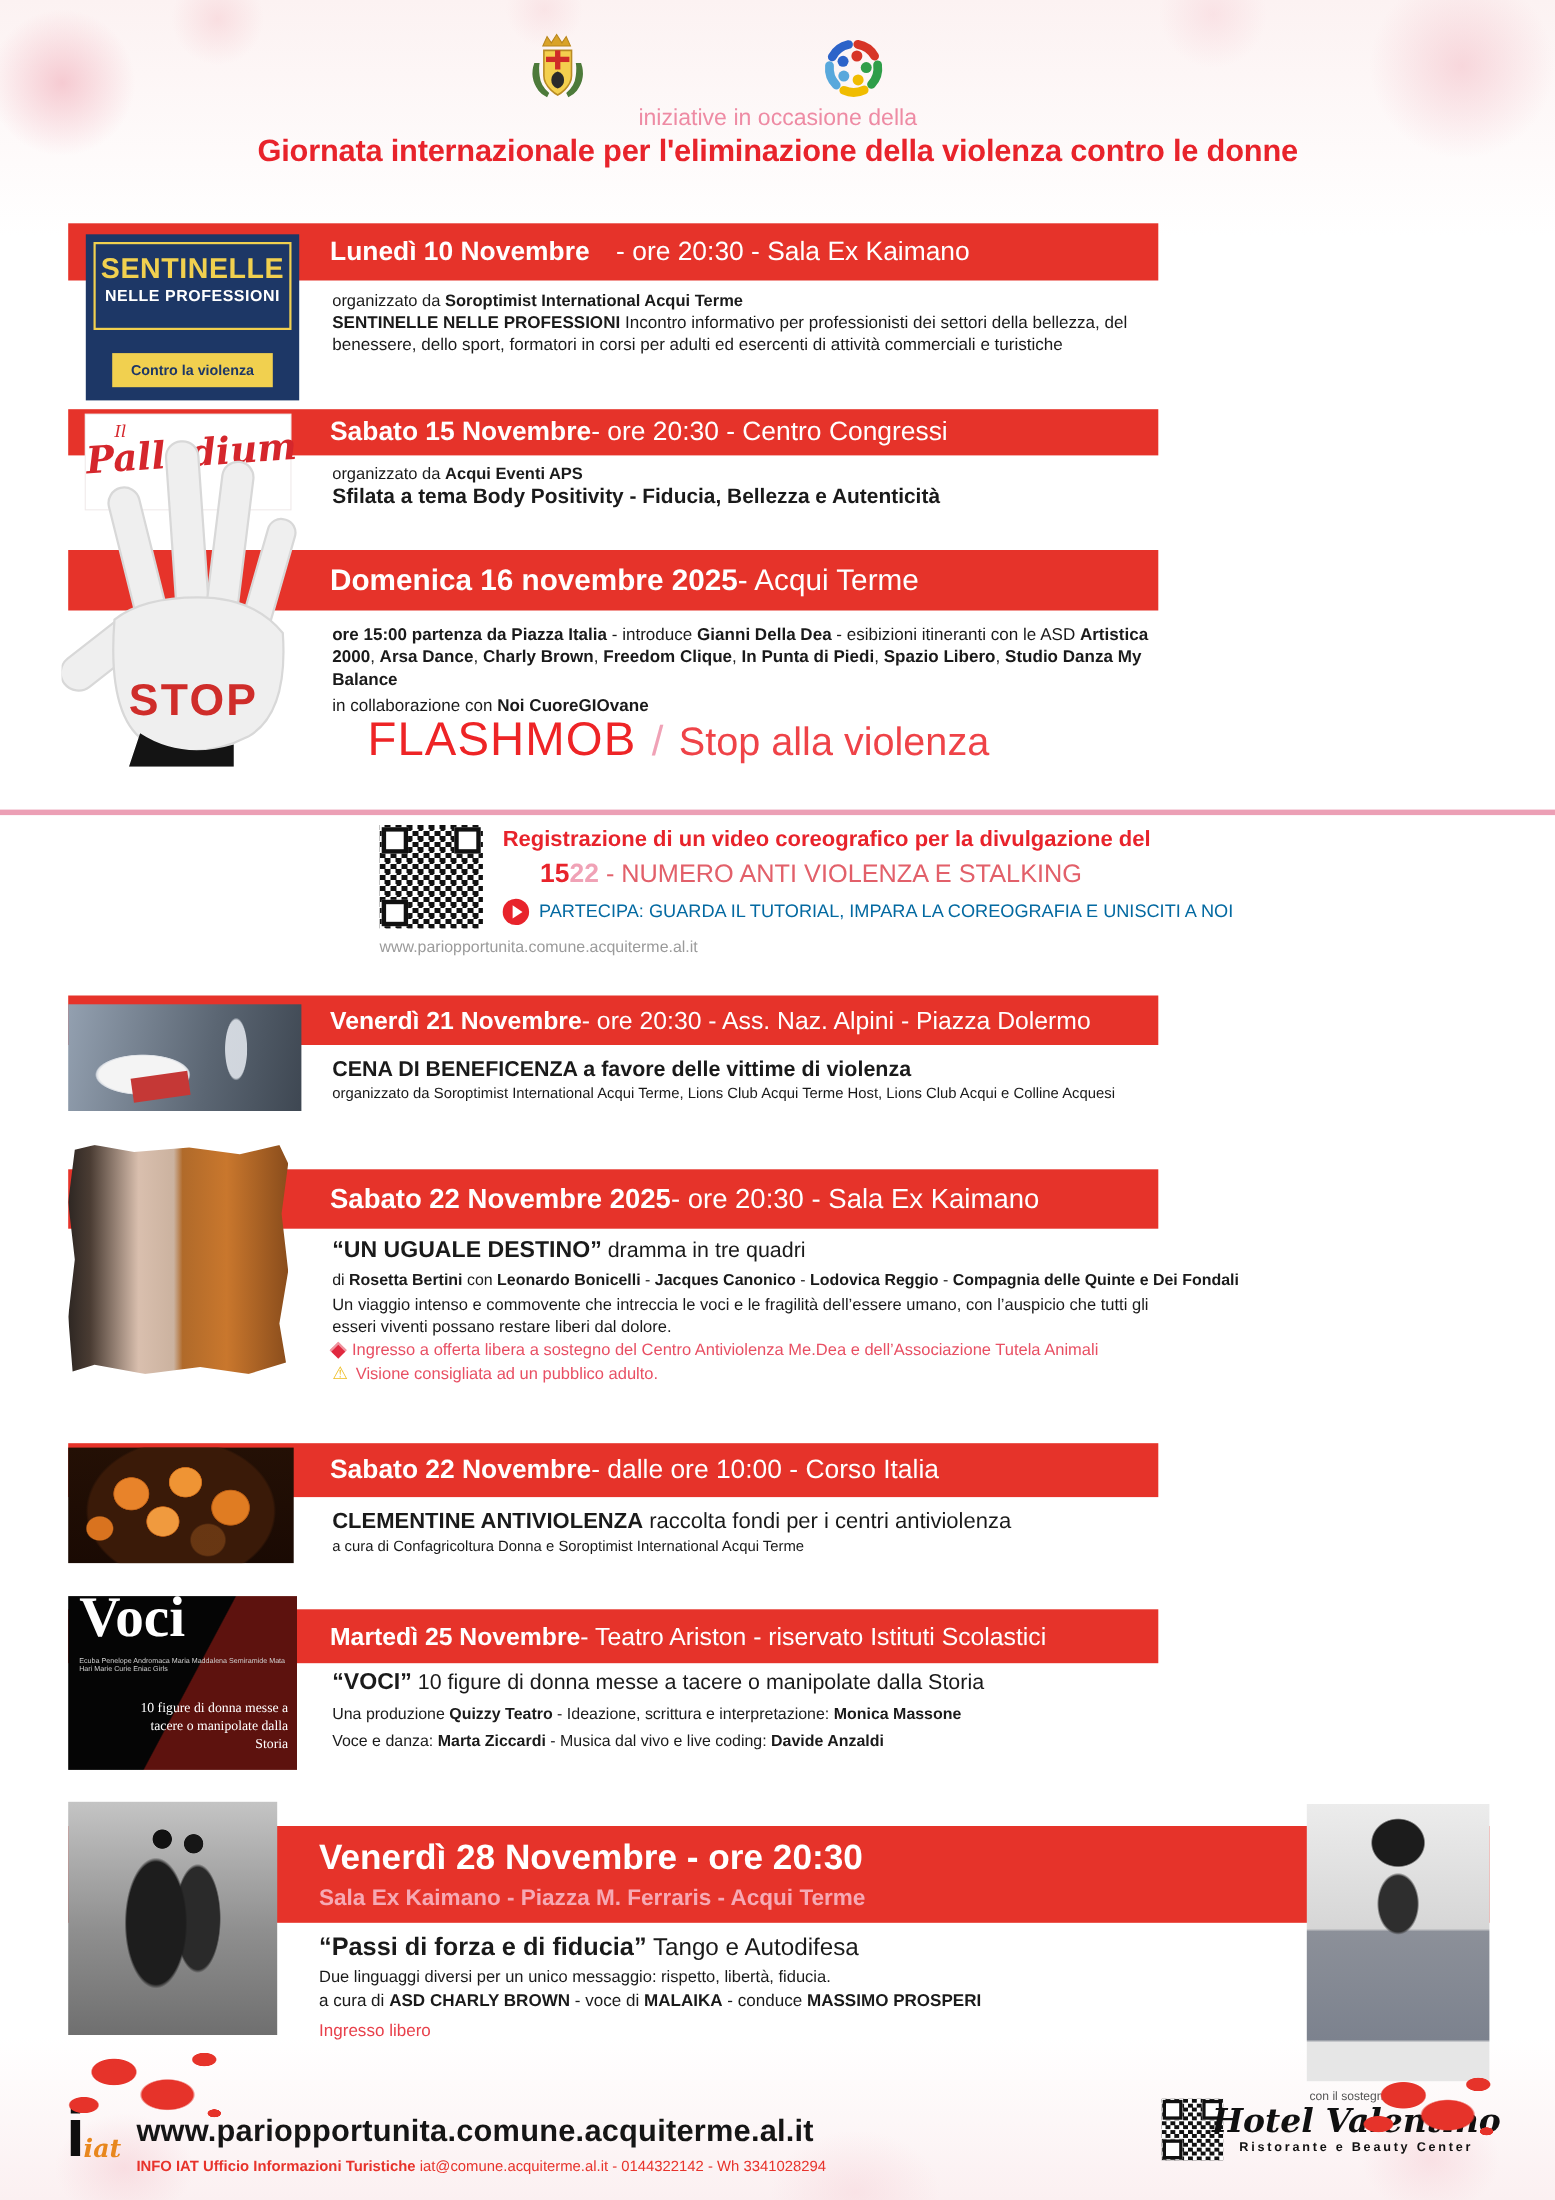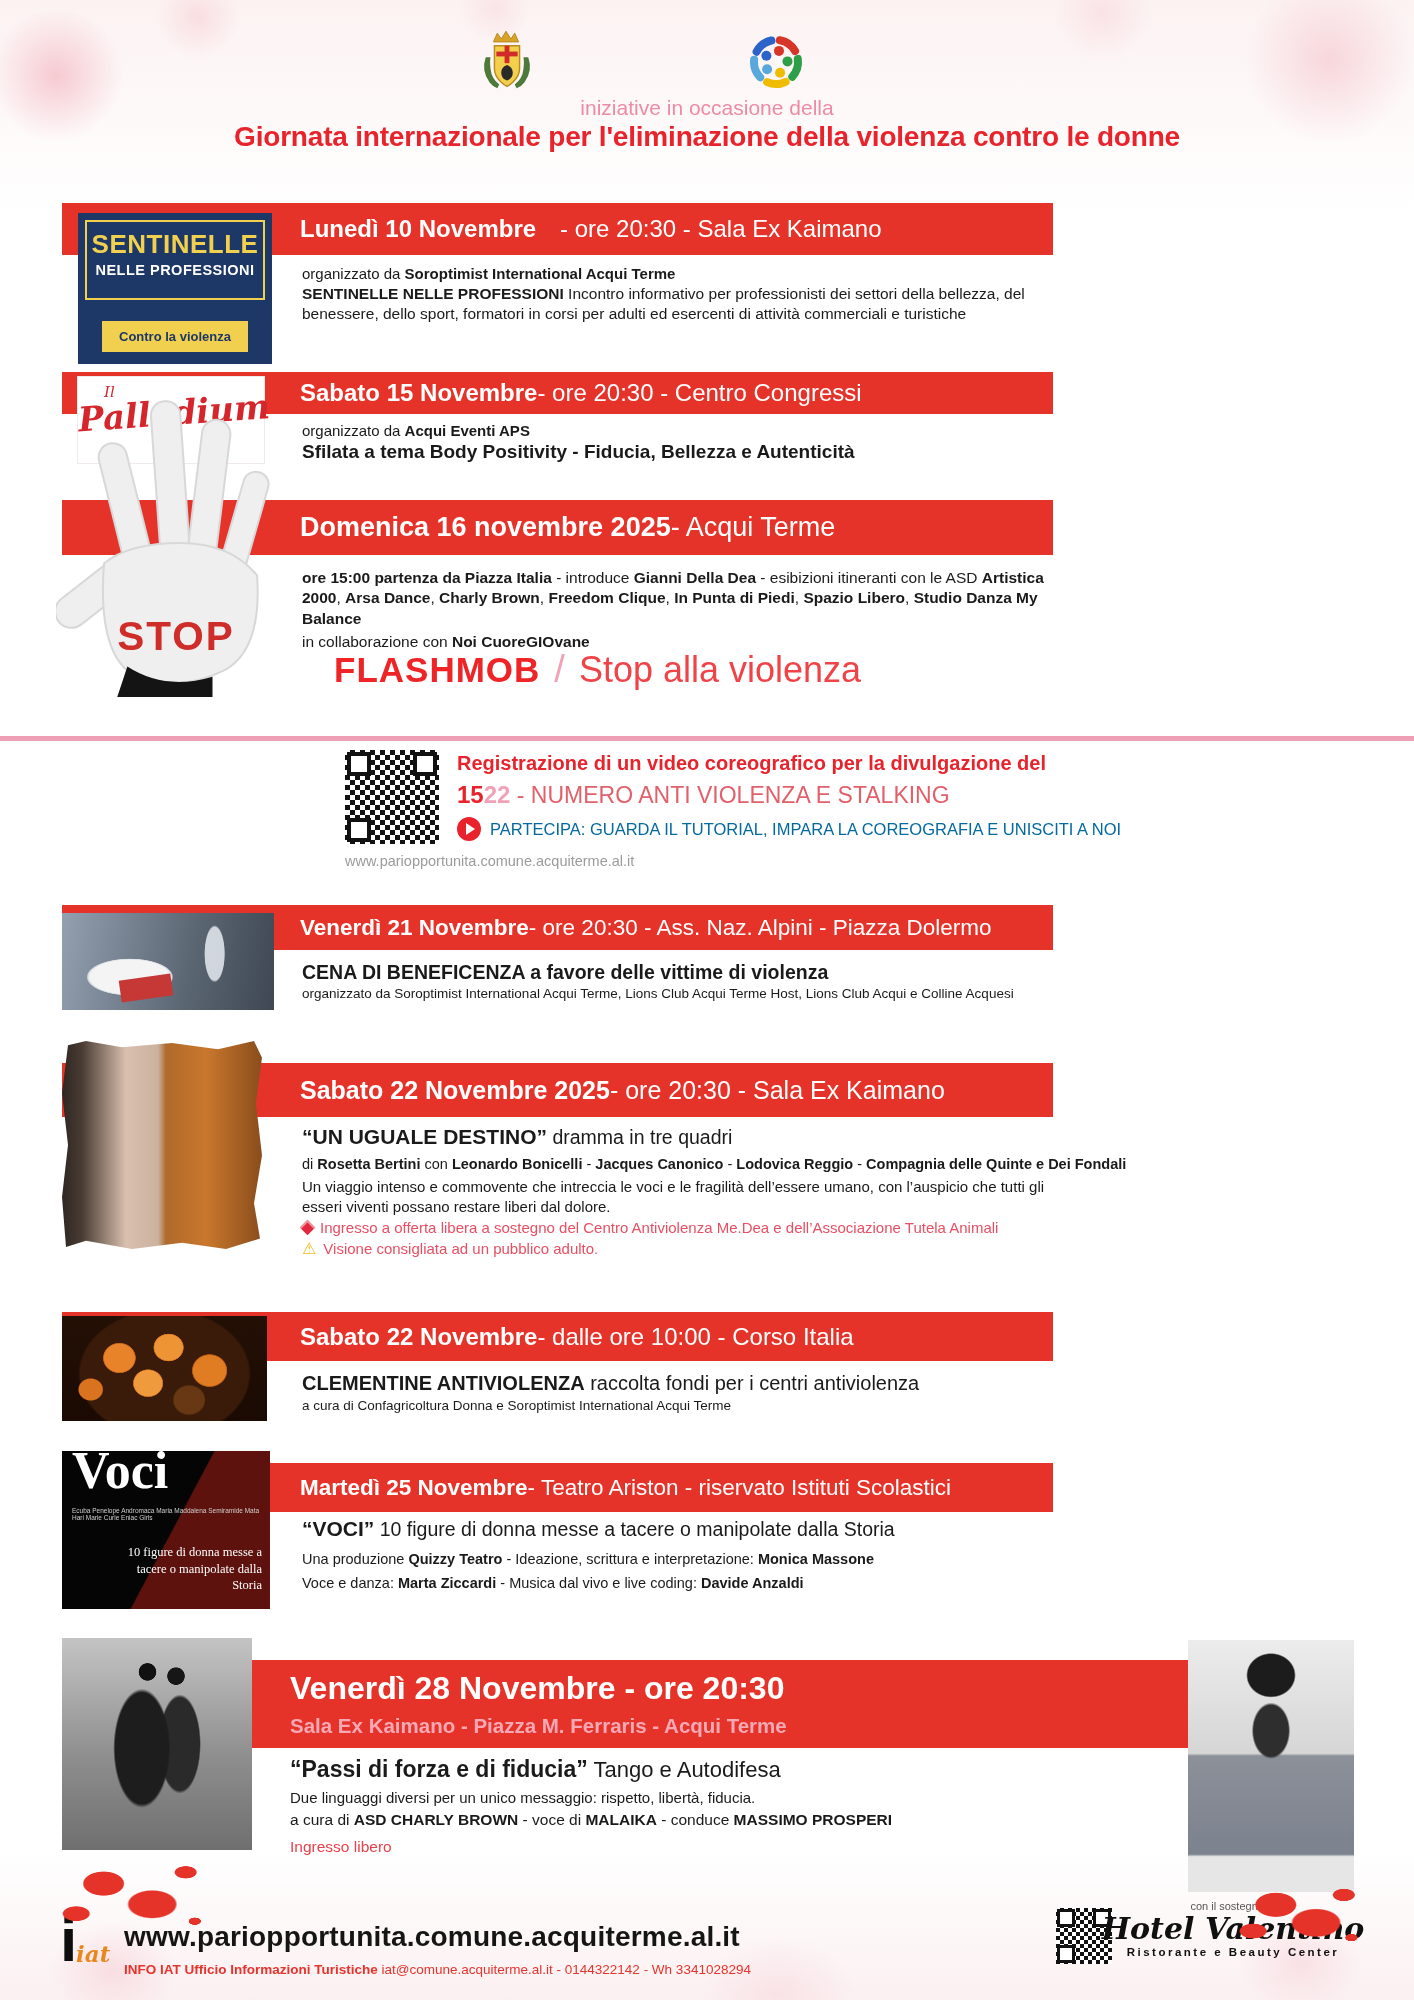--- a/index.html
+++ b/index.html
@@ -59,32 +59,32 @@
   .logo2 .pal{position:absolute;left:0;right:0;top:16px;text-align:center;font-family:"DejaVu Serif",serif;
      font-style:italic;font-weight:bold;font-size:34px;color:#d5262c;transform:rotate(-4deg);}
   .e2 .orgline{top:50px;}
   .e2 .big{position:absolute;left:240px;top:69px;font-size:19px;font-weight:800;}
   
   .e3{top:500px;height:365px;}
   .e3 .ban{height:55px;font-size:27px;}
   .b3{position:absolute;left:240px;top:68px;width:758px;font-size:15.5px;line-height:1.32;}
   .b3 p{margin:0 0 3px 0;}
   .fm{position:absolute;left:272px;top:148px;display:flex;align-items:baseline;gap:14px;white-space:nowrap;}
-  .fmw{font-size:35px;font-weight:700;color:#ee2426;letter-spacing:1px;text-align:right;}
+  .fmw{font-size:43px;font-weight:400;color:#ee2426;letter-spacing:1px;text-align:right;}
   .fms{font-size:38px;color:#f0a2b6;font-weight:400;}
   .fmt{font-size:36px;color:#ef4348;font-weight:400;}
   .divider{left:0;top:736px;width:1414px;height:5px;background:#ec9fb5;z-index:1;}
   .qr{position:relative;background:repeating-conic-gradient(#111 0% 25%, #fff 0% 50%);}
   .qr i{position:absolute;background:#fff;border:4px solid #111;}
   .qr3{position:absolute;left:283px;top:250px;width:94px;height:94px;background-size:10px 10px;}
   .qr3 i{width:16px;height:16px;}
   .qr3 i.tl{left:2px;top:2px;} .qr3 i.tr{right:2px;top:2px;} .qr3 i.bl{left:2px;bottom:2px;}
   .r1{position:absolute;left:395px;top:252px;font-size:20px;font-weight:800;color:#e8232b;}
   .r2{position:absolute;left:395px;top:281px;font-size:23px;color:#e2606a;font-weight:500;white-space:nowrap;}
-  .r2 .n1{font-weight:800;color:#e8232b;font-size:24px;}
+  .r2 .n1{font-weight:800;color:#e8232b;font-size:24px;margin-left:34px;}
   .r2 .n2{font-weight:800;color:#f0a2b6;font-size:24px;}
   .cta{position:absolute;left:395px;top:317px;display:flex;align-items:center;gap:9px;white-space:nowrap;}
   .play{width:24px;height:24px;border-radius:50%;background:#e8232b;position:relative;flex:0 0 auto;}
   .play::after{content:"";position:absolute;left:9px;top:6px;border-left:9px solid #fff;
      border-top:6px solid transparent;border-bottom:6px solid transparent;}
   .ctat{font-size:16.5px;font-weight:400;color:#0369a1;}
   .lnk{position:absolute;left:283px;top:353px;font-size:14.5px;color:#9b9b9b;}
   .hand{left:56px;top:393px;width:238px;height:304px;z-index:3;}
   
   .e4{top:905px;height:112px;}

